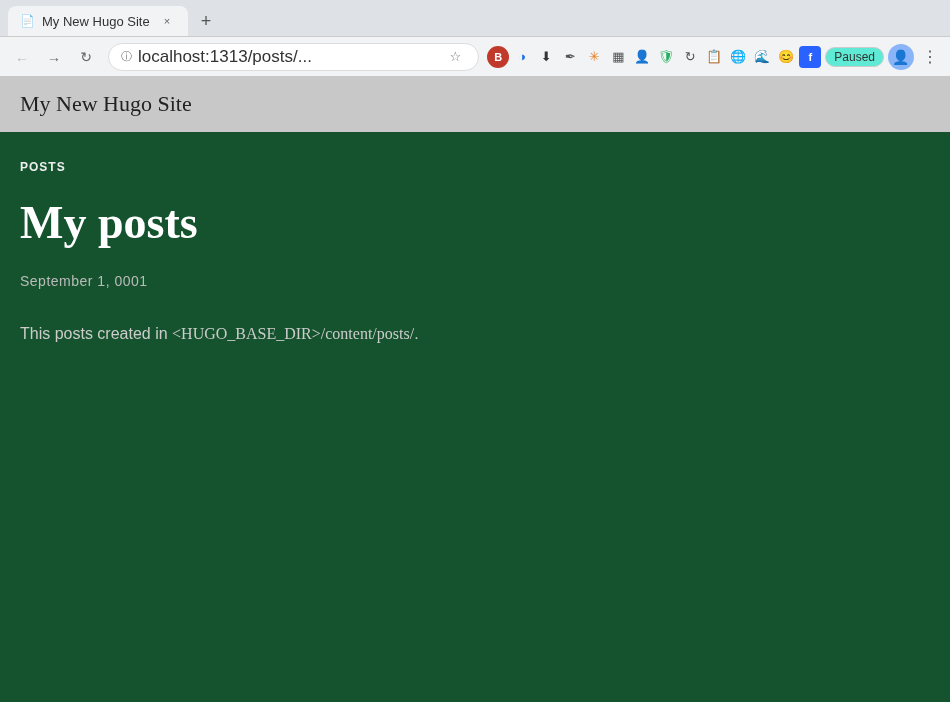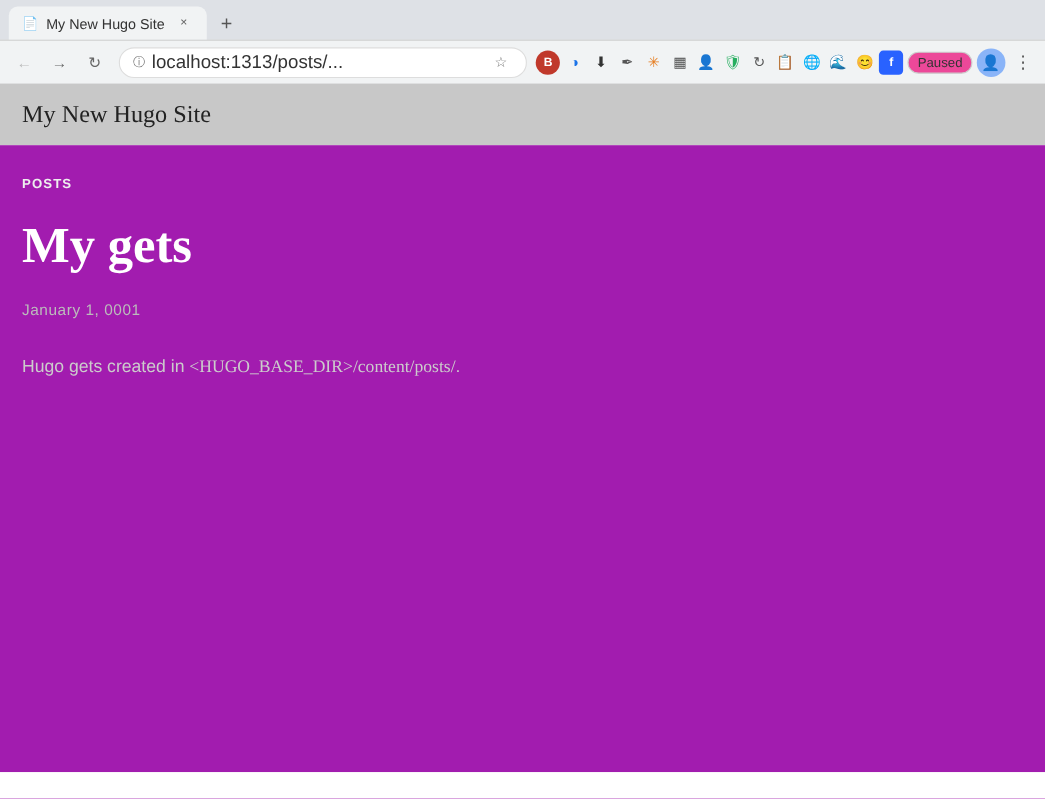--- a/index.html
+++ b/index.html
@@ -151,21 +151,21 @@
       height: 22px;
       border-radius: 4px;
       display: flex;
       align-items: center;
       justify-content: center;
       font-size: 13px;
       cursor: pointer;
     }
 
     .paused-badge {
-      background: #ec4899;
+      background: #5eead4;
       border: 1px solid #ccc;
       border-radius: 12px;
       padding: 2px 8px;
       font-size: 12px;
       color: #333;
       display: flex;
       align-items: center;
       gap: 4px;
       cursor: pointer;
     }
@@ -205,21 +205,21 @@
 
     .site-title {
       font-size: 22px;
       color: #222;
       font-weight: normal;
       font-family: Georgia, serif;
     }
 
     
     .page-content {
-      background: #a21caf;
+      background: #14532d;
       min-height: 570px;
       padding: 28px 20px;
       color: #fff;
       position: relative;
     }
 
     .posts-label {
       font-size: 12px;
       font-weight: bold;
       letter-spacing: 1px;
@@ -324,20 +324,20 @@
     </div>
 
   </div>
 
   <div class="site-header">
     <span class="site-title">My New Hugo Site</span>
   </div>
 
   <div class="page-content">
     <div class="posts-label">POSTS</div>
-    <div class="post-title">My gets</div>
-    <div class="post-date">January 1, 0001</div>
+    <div class="post-title">My posts</div>
+    <div class="post-date">September 1, 0001</div>
     <div class="post-body">
-      <span>Hugo gets created in </span><code>&lt;HUGO_BASE_DIR&gt;/content/posts/</code><span>.</span>
+      <span>This posts created in </span><code>&lt;HUGO_BASE_DIR&gt;/content/posts/</code><span>.</span>
     </div>
   </div>
 
 </div>
 
 </body></html>

